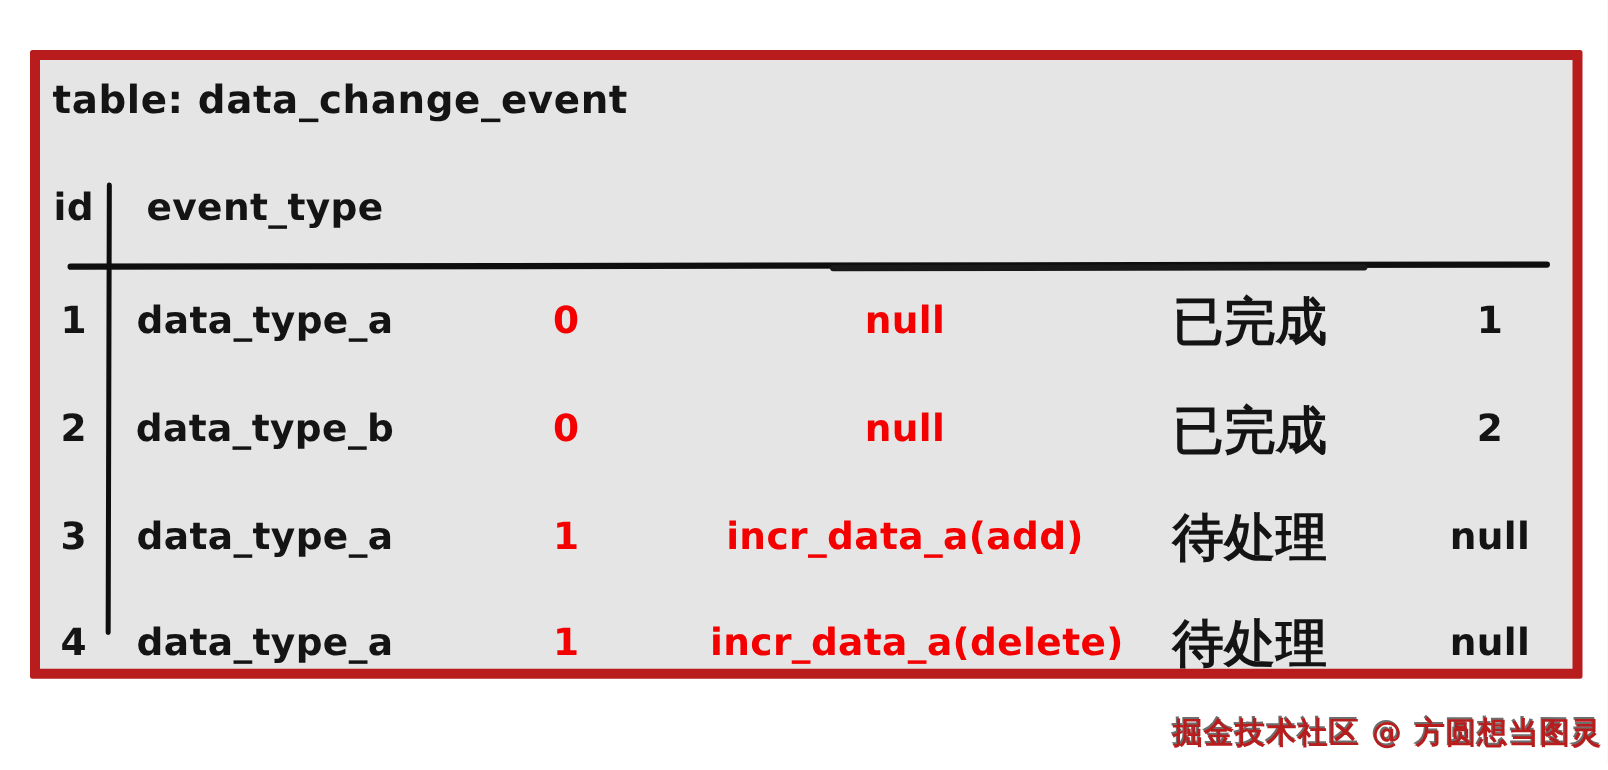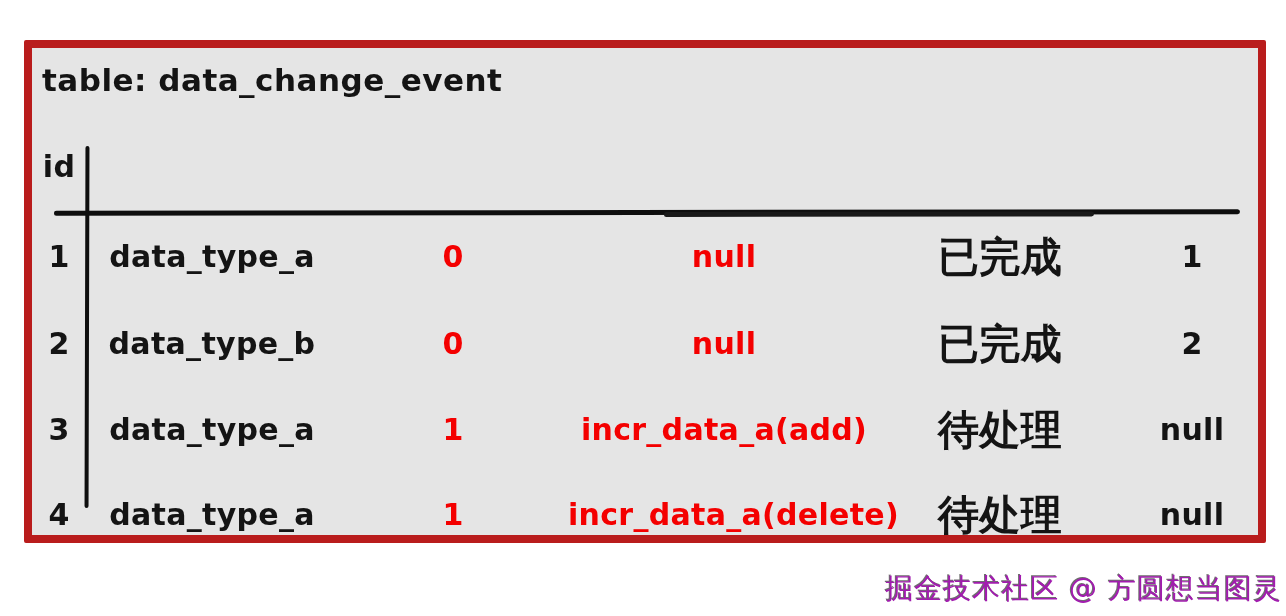--- a/index.html
+++ b/index.html
@@ -80,37 +80,38 @@
     position: absolute;
     left: 610px; top: 2px;
     width: 430px; height: 5px;
     background: #191919;
     border-radius: 3px;
   }
 
   .watermark {
     position: absolute;
     right: 4px; top: 570px;
-    font-size: 28px;
-    font-weight: normal;
+    font-size: 24px;
+    font-weight: bold;
     letter-spacing: 1px;
-    color: #a21caf;
+    color: #b91c1c;
     text-shadow: -1px -1px 0 #6e6e6e, 1px 1px 0 #ffffff;
     white-space: nowrap;
   }
 </style>
 </head>
 <body>
 
 <div class="diagram-box">
   <div class="box-inner">
     <div class="diagram-title">table: data_change_event</div>
 
     <div class="trow header">
       <div class="cell">id</div>
+      <div class="cell">event_type</div>
     </div>
 
     <div class="id-vline"></div>
     <div class="header-underline"></div>
 
     <div class="trow r0">
       <div class="cell">1</div>
       <div class="cell">data_type_a</div>
       <div class="cell red">0</div>
       <div class="cell red">null</div>

